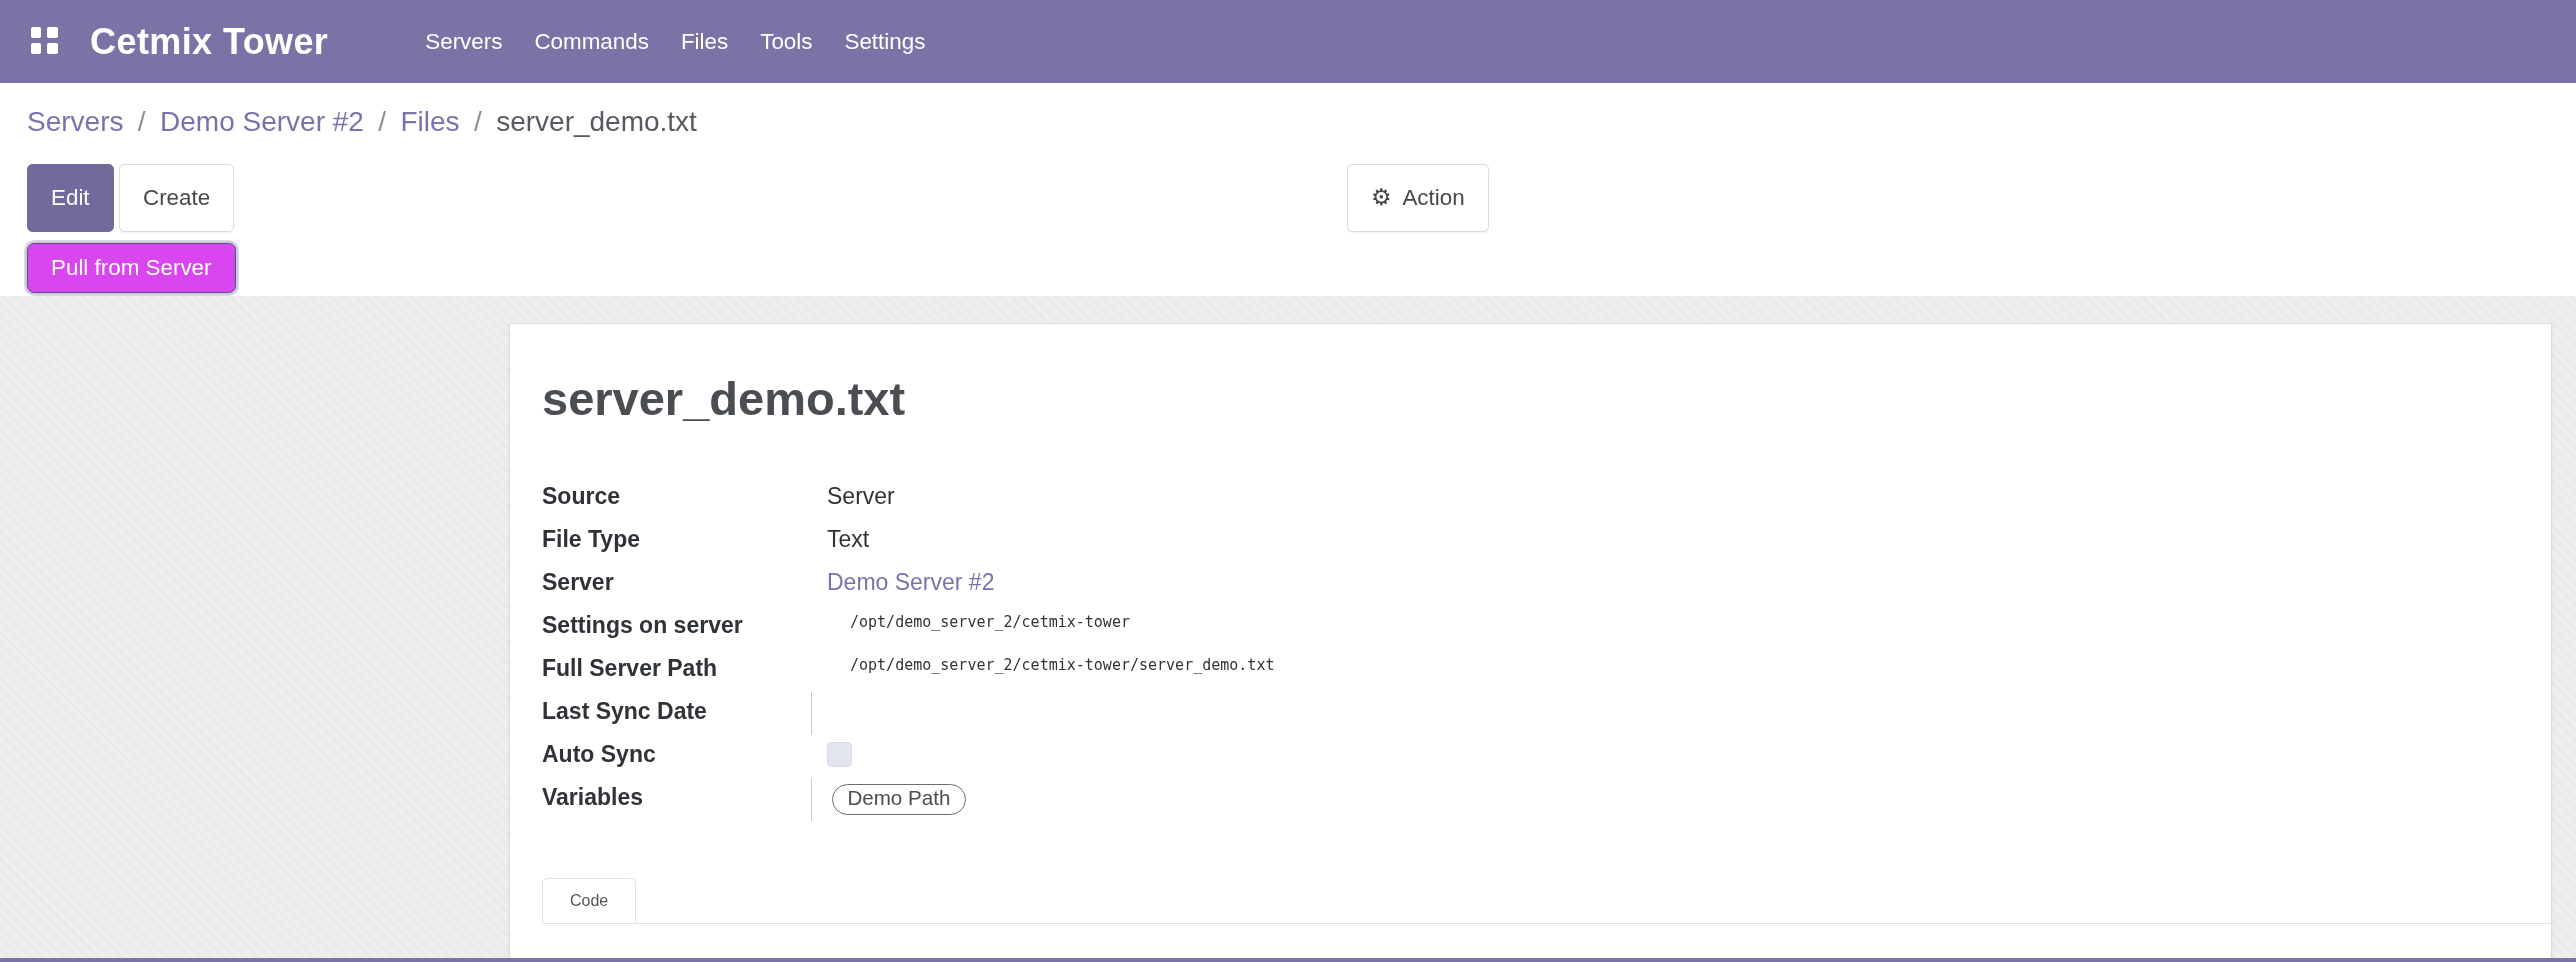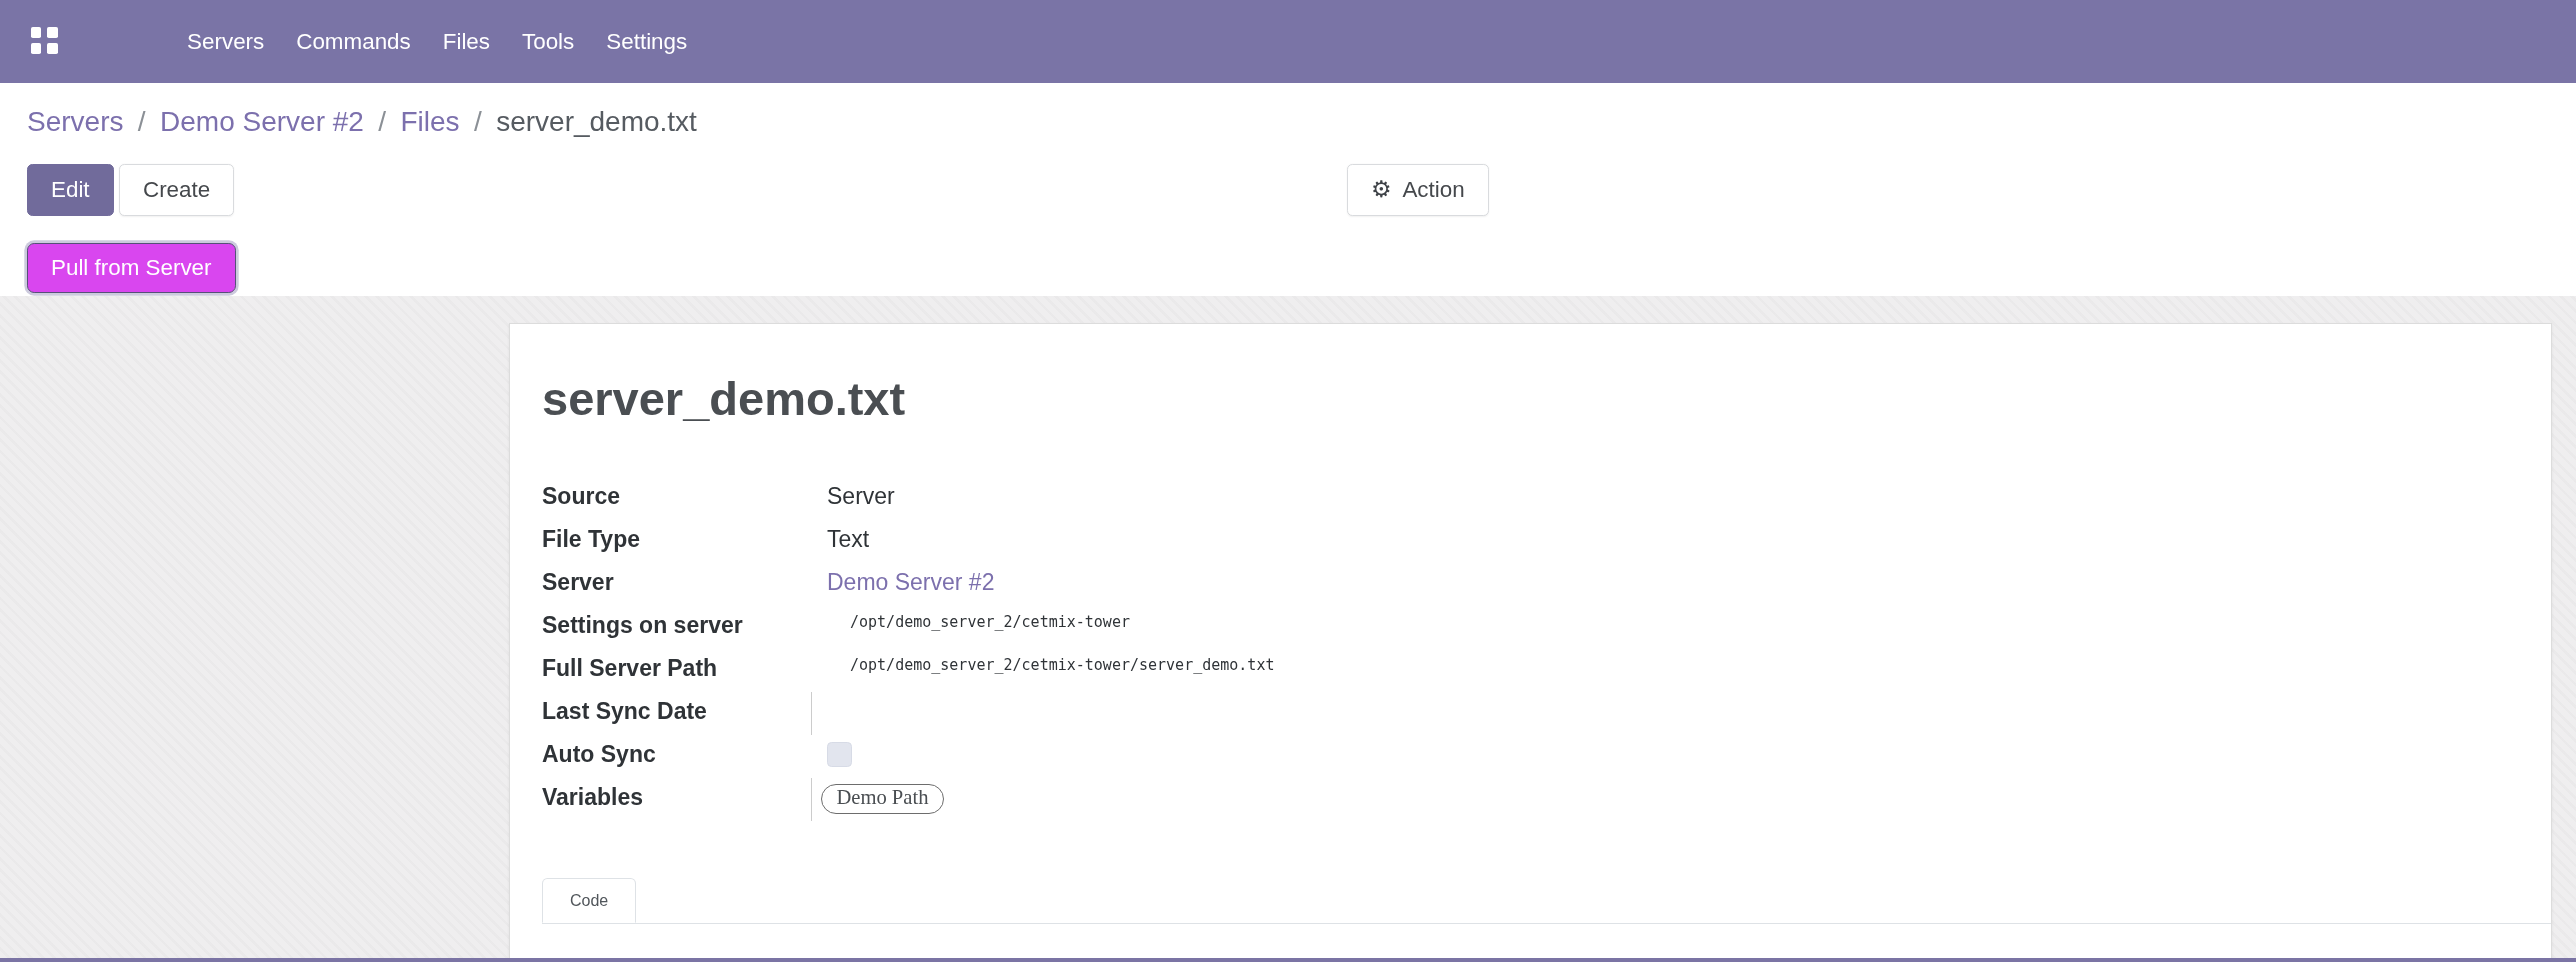--- a/index.html
+++ b/index.html
@@ -14,21 +14,21 @@
   .nav-item { padding:12.6px 16px; border-radius:3.6px; cursor:pointer; white-space:nowrap; }
 
   
   .control-panel { background:#fff; padding:21.5px 27px 3.6px 27px; flex:0 0 auto; }
   .breadcrumb { font-size:28px; line-height:34px; padding-bottom:18px; display:flex; align-items:center; gap:14.4px; color:#565b61; }
   .breadcrumb .crumb-link { color:#7c70ad; cursor:pointer; text-decoration:none; }
   .crumb-sep { color:#8b9096; }
   .crumb-current { color:#565b61; }
 
   .btn-row { position:relative; height:52px; margin-top:7.2px; }
-  .btn { font-size:22.4px; border-radius:5.4px; padding:0 23px; height:52px; display:inline-flex; align-items:center; gap:10.8px; border:0.9px solid transparent; cursor:pointer; box-sizing:border-box; font-family:"Liberation Sans",sans-serif; }
+  .btn { font-size:22.4px; border-radius:5.4px; padding:0 23px; height:68px; display:inline-flex; align-items:center; gap:10.8px; border:0.9px solid transparent; cursor:pointer; box-sizing:border-box; font-family:"Liberation Sans",sans-serif; }
   .btn-primary { background:#716b9b; color:#fff; border-color:#716b9b; }
   .btn-secondary { background:#fff; border-color:#d9dbde; color:#45484c; box-shadow:0 0.9px 1.8px rgba(0,0,0,0.06); }
   .btn-group { display:inline-flex; gap:5.4px; }
   .btn-action { position:absolute; left:1320px; top:0; }
   .gear { font-size:23px; line-height:1; color:#3f4348; }
 
   .pull-row { margin-top:27px; padding-bottom:0; }
   .btn-pull { background:#d946ef; color:#fff; height:50px; border:0.9px solid #565078; border-radius:7.2px; box-shadow:0 0 0 2.7px rgba(121,115,165,0.38); }
 
   
@@ -37,21 +37,21 @@
 
   .sheet-title { font-size:47px; line-height:56px; font-weight:700; color:#4a4e52; margin:0 0 50px 0; }
 
   .field-groups { display:flex;flex-direction:column; }
   .group { width:50%; }
   .frow { display:flex; min-height:43px; align-items:flex-start; }
   .flabel { width:285px; flex:0 0 285px; font-weight:700; font-size:23px; color:#2f3337; padding-top:5.4px; box-sizing:border-box; padding-right:18px; }
   .fvalue { font-size:23px; color:#2f3337; padding-top:5.4px; min-width:0; }
   .fvalue.link { color:#7c70ad; cursor:pointer; }
   .fvalue.mono { font-family:"DejaVu Sans Mono", monospace; font-size:15px; padding-top:7.2px;margin-left:23px; }
-  .fvalue.vline { border-left:0.9px solid #cccccc; margin-left:-16px; padding-left:9px; align-self:stretch;font-family:Liberation Serif, serif; }
+  .fvalue.vline { border-left:0.9px solid #cccccc; margin-left:-16px; padding-left:20px; align-self:stretch; }
 
   .checkbox { display:inline-block; width:23px; height:23px; background:#e2e5ee; border:0.9px solid #d7dbe6; border-radius:4.5px; margin-top:1.8px; }
   .tag { display:inline-flex; align-items:center; border:1.8px solid #6d6d6d; border-radius:20px; padding:1.8px 14.4px 3.6px 14.4px; font-size:20.6px; color:#4a4e52; background:#fff; white-space:nowrap; }
 
   .notebook { margin-top:57px; }
   .tab-bar { display:flex; border-bottom:0.9px solid #dee2e6; margin-right:-36px; }
   .tab { font-size:16px; color:#51565b; padding:12.6px 27px; background:#fff; border:0.9px solid #dee2e6; border-bottom:0.9px solid #fff; margin-bottom:-0.9px; border-radius:5.4px 5.4px 0 0; cursor:pointer; }
 
   .bottom-bar { position:absolute; left:0; right:0; bottom:0; height:4.5px; background:#7b74a4; }
 </style>
@@ -60,20 +60,21 @@
 
 <div id="app">
 
   <div class="navbar">
     <div class="apps-icon">
       <span></span>
         <span></span>
         <span></span>
         <span></span>
     </div>
+    <div class="brand">Cetmix Tower</div>
     <div class="nav-menu">
       <div class="nav-item">Servers</div>
       <div class="nav-item">Commands</div>
       <div class="nav-item">Files</div>
       <div class="nav-item">Tools</div>
       <div class="nav-item">Settings</div>
     </div>
   </div>
 
   <div class="control-panel">

